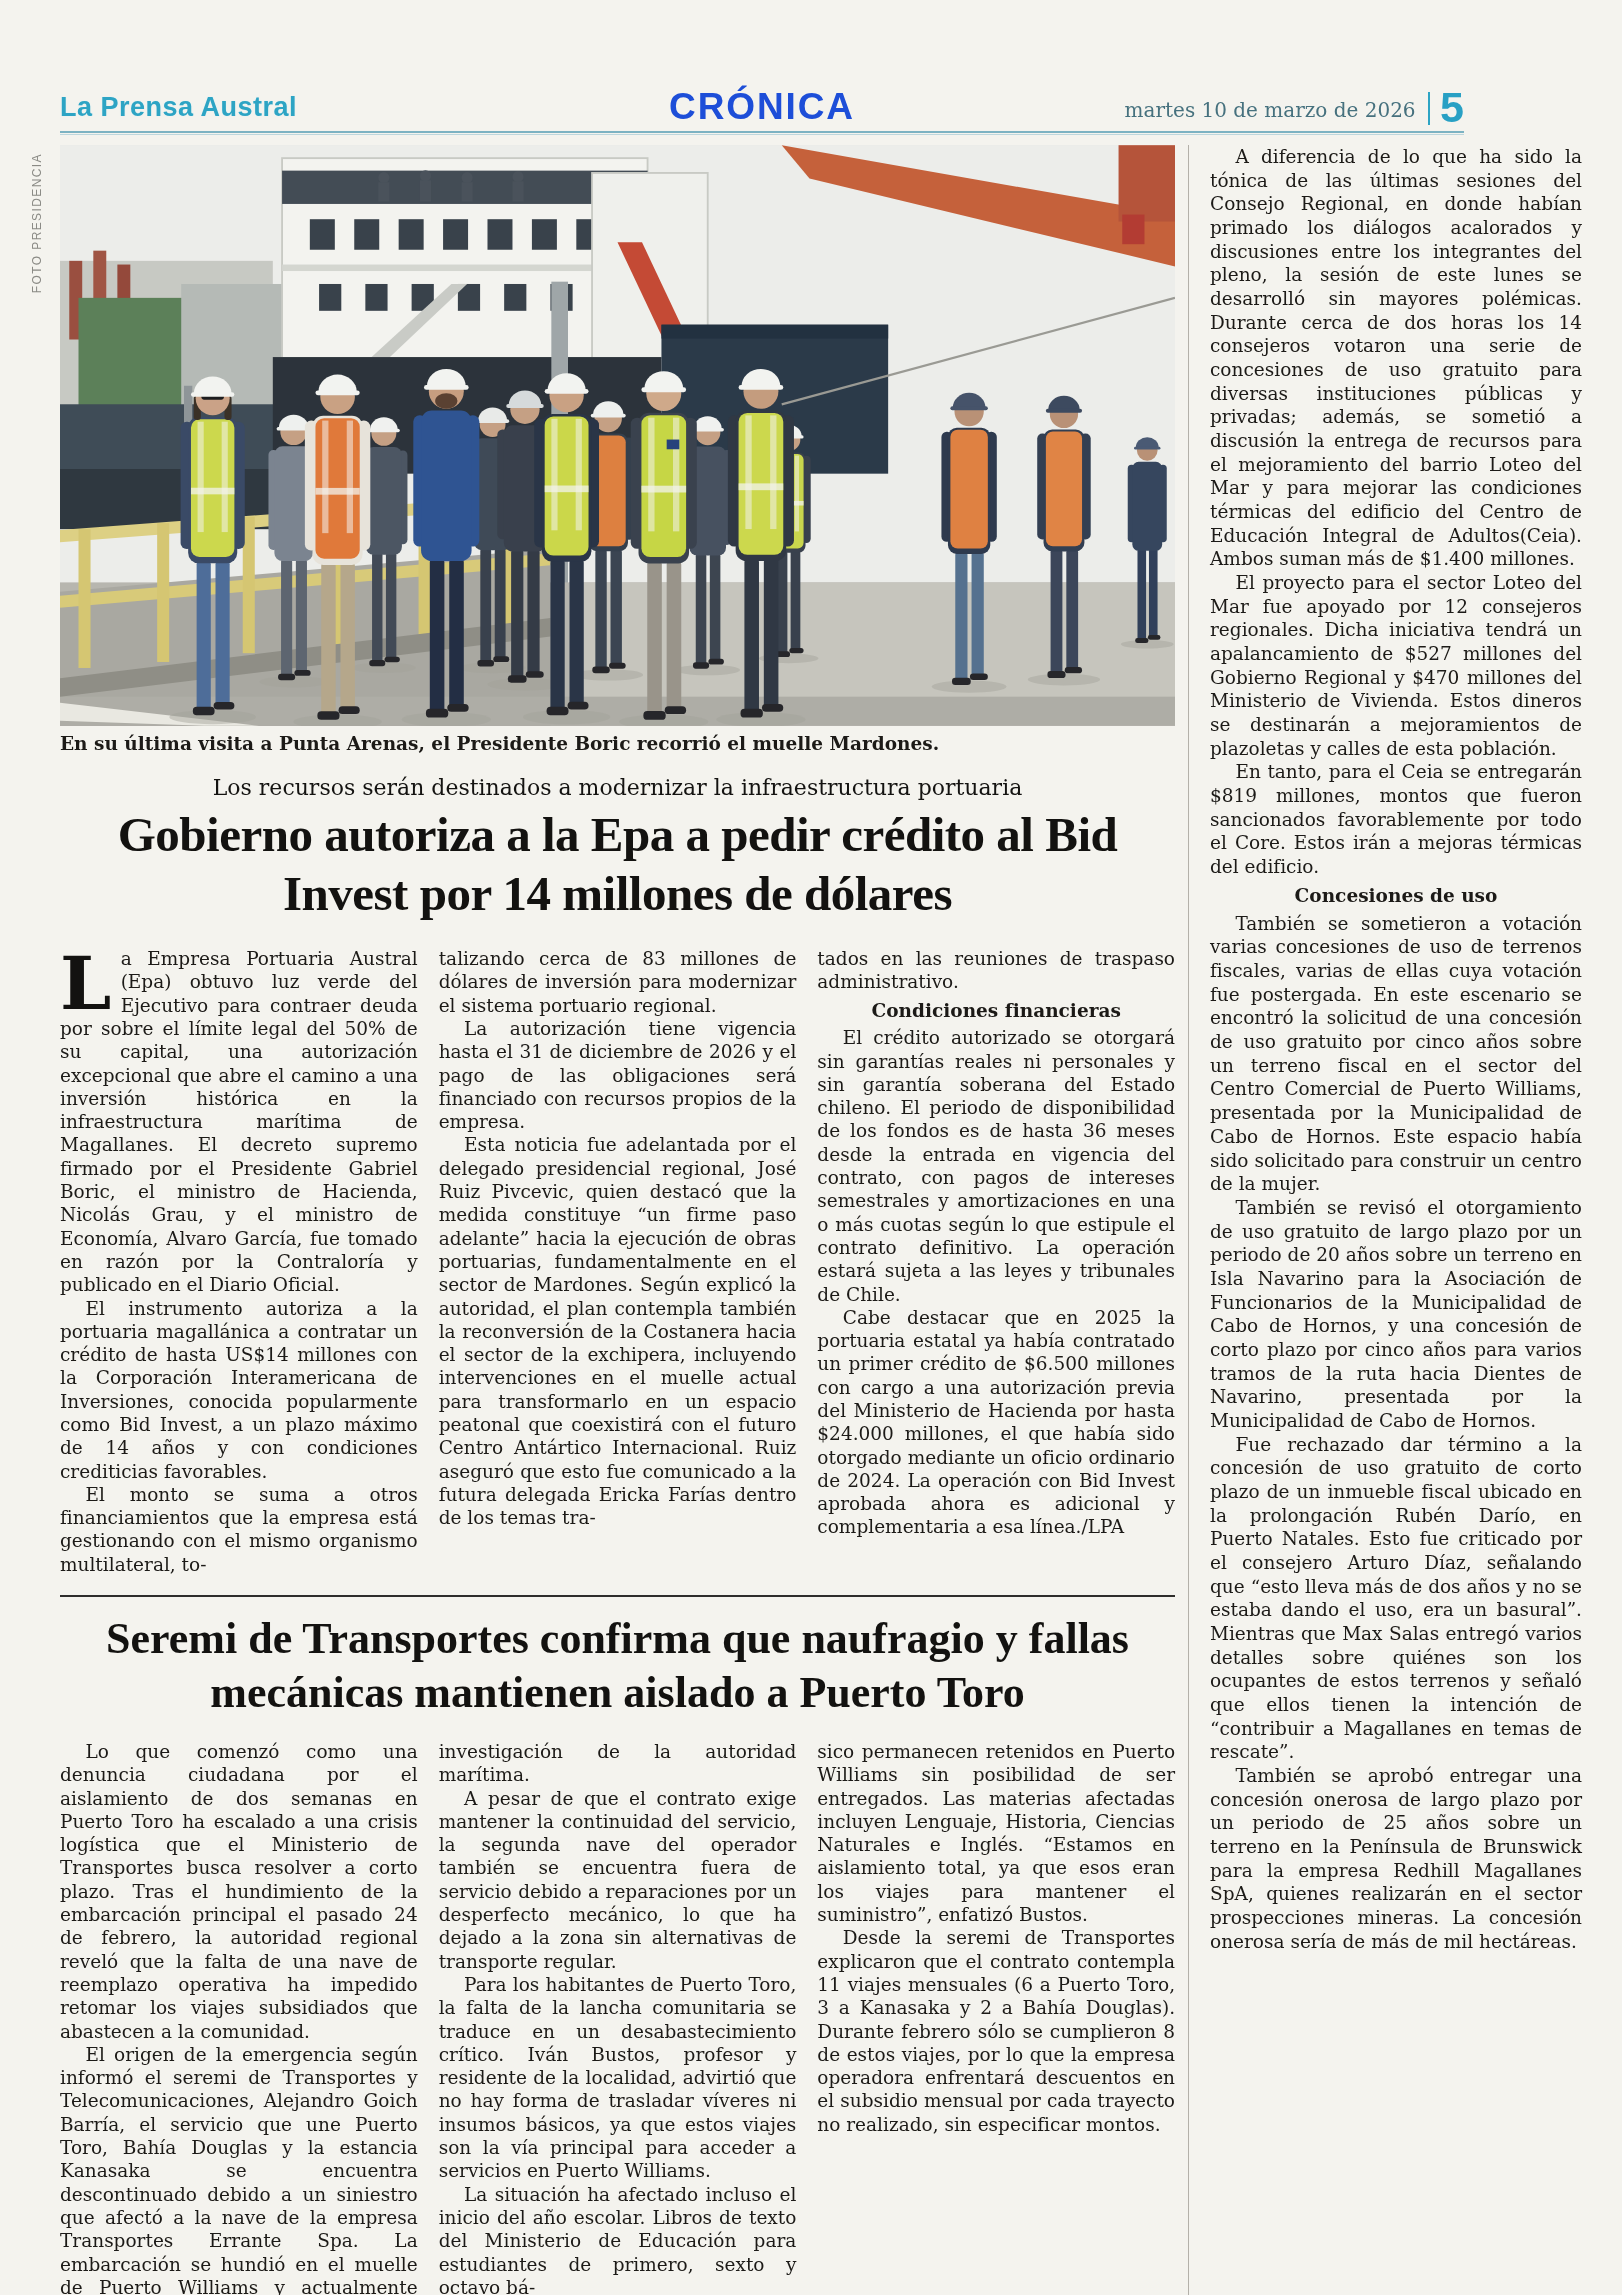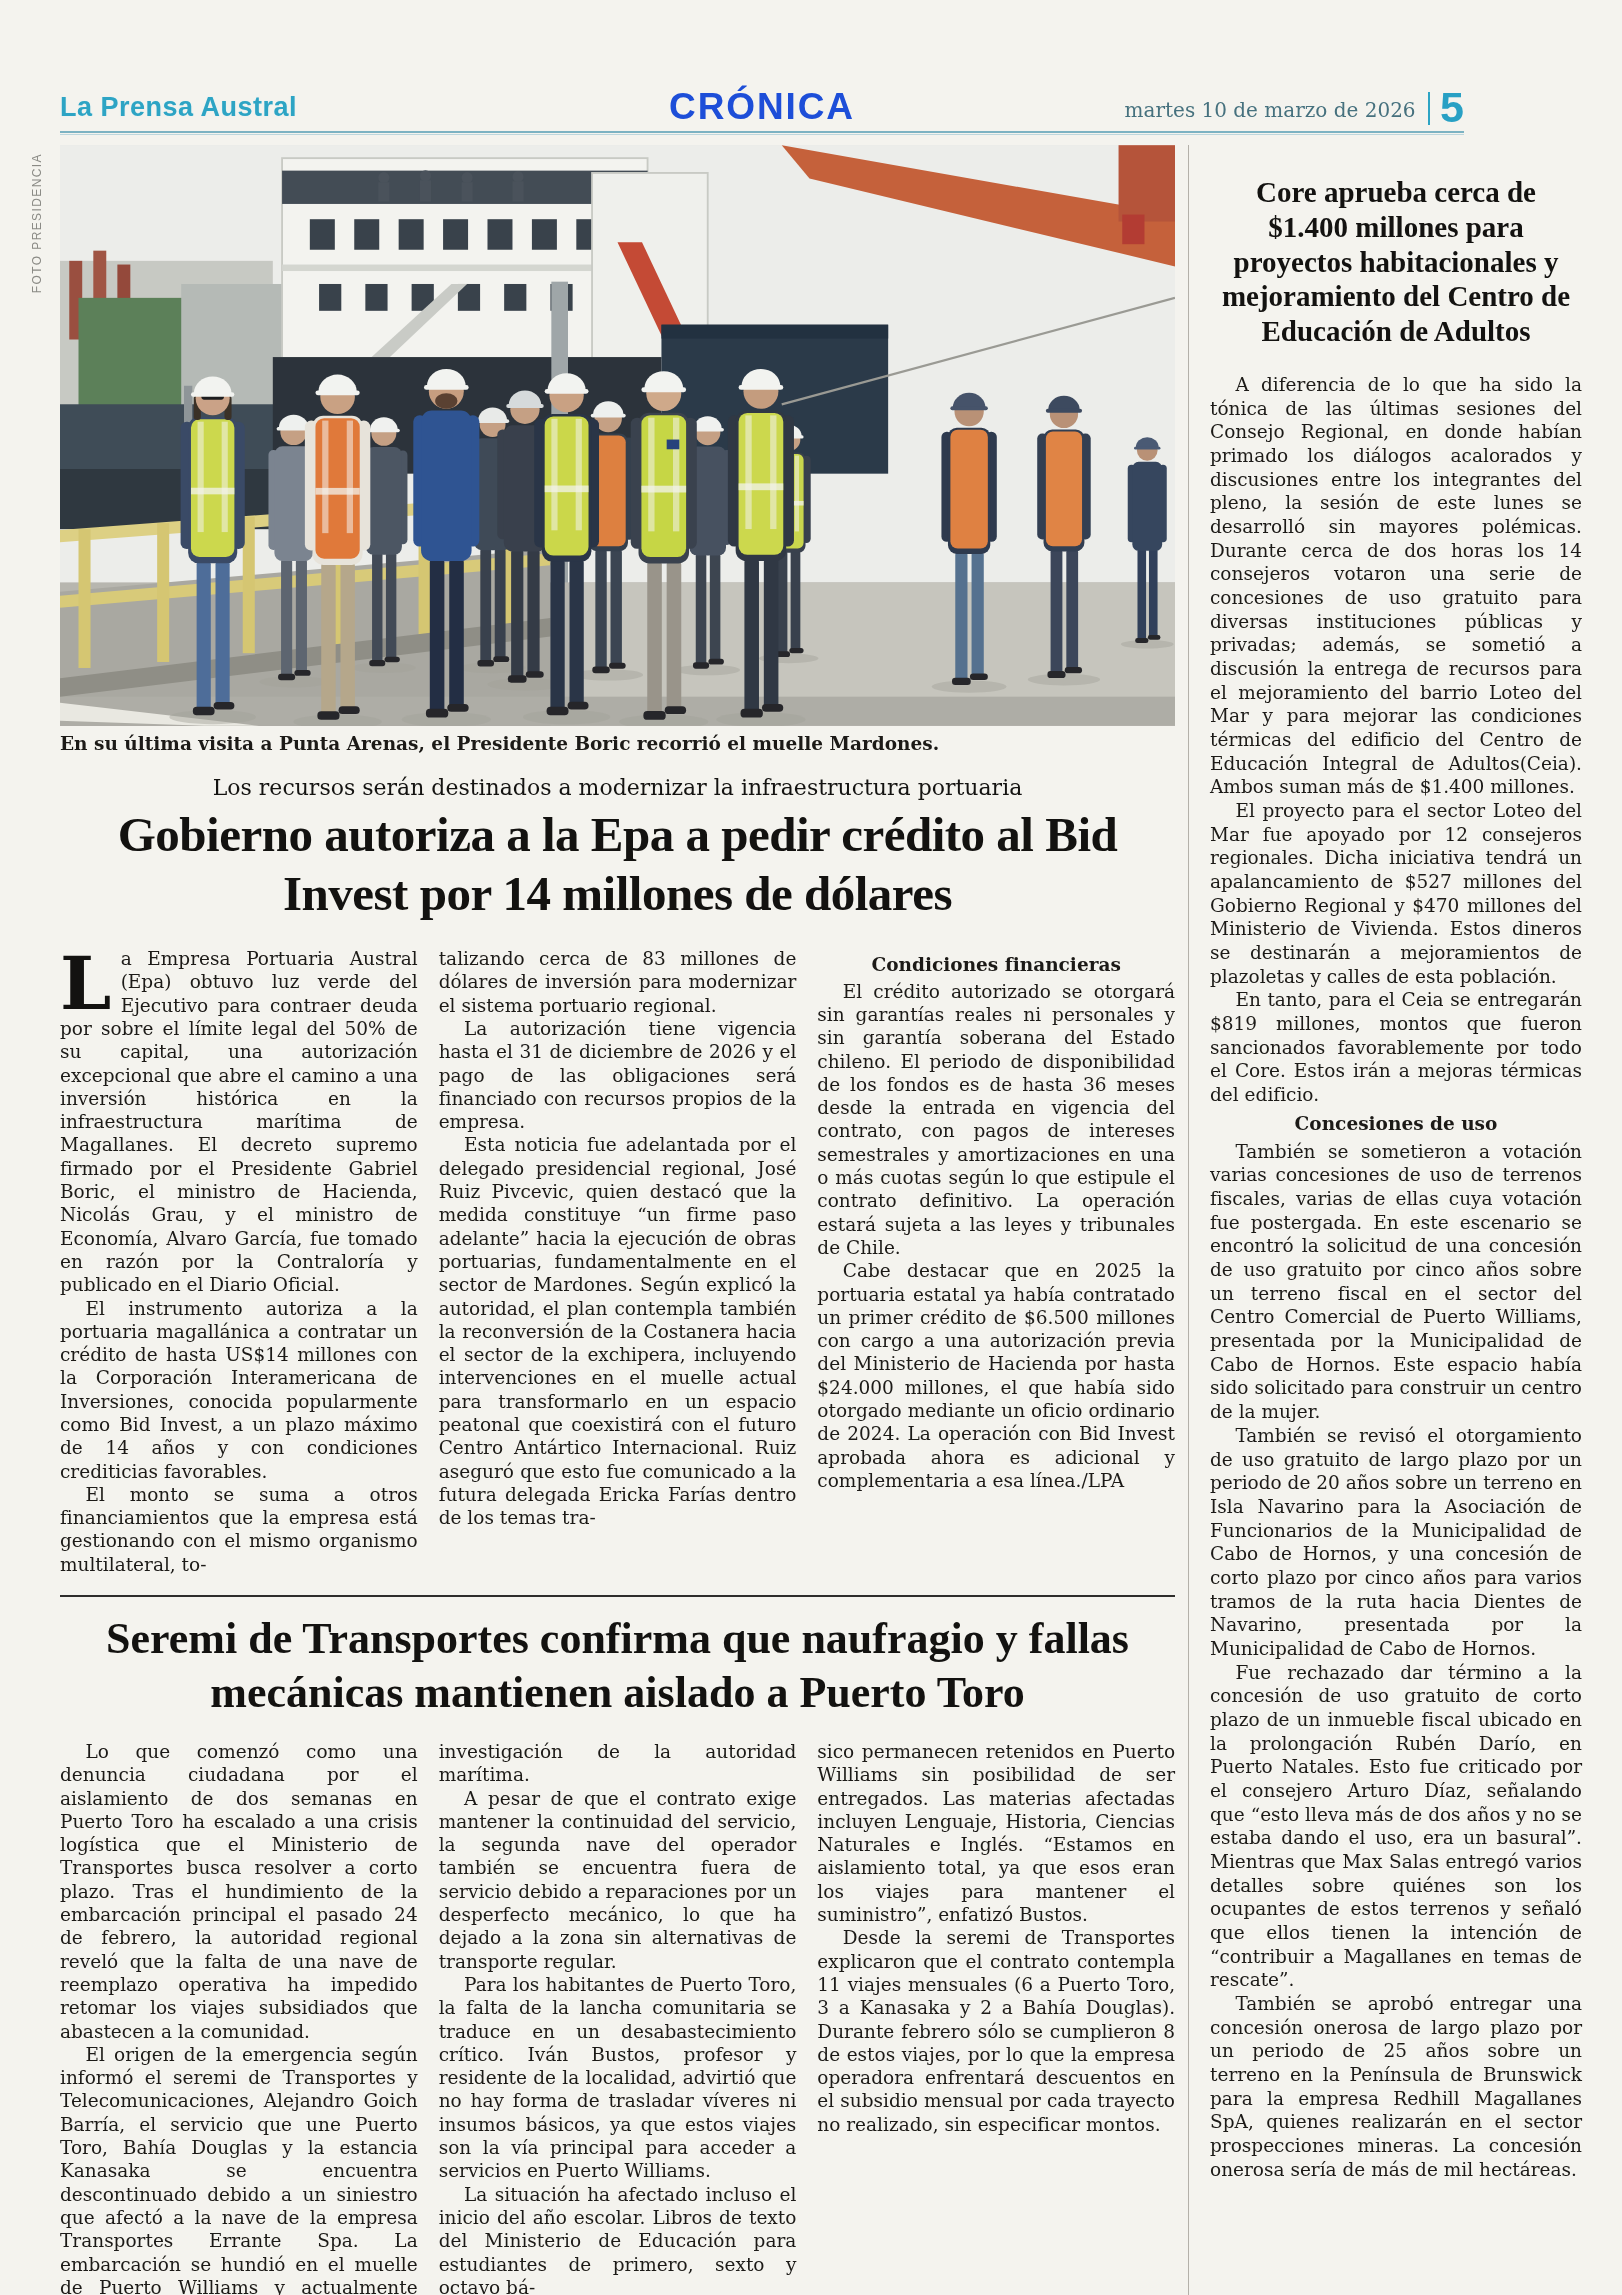--- a/index.html
+++ b/index.html
@@ -411,20 +411,21 @@
         <div class="col">
           <p class="lead-par"><span class="dropcap">L</span><span>a Empresa Portuaria Austral (Epa) obtuvo luz verde del Ejecutivo para contraer deuda por sobre el límite legal del 50% de su capital, una autorización excepcional que abre el camino a una inversión histórica en la infraestructura marítima de Magallanes. El decreto supremo firmado por el Presidente Gabriel Boric, el ministro de Hacienda, Nicolás Grau, y el ministro de Economía, Alvaro García, fue tomado en razón por la Contraloría y publicado en el Diario Oficial.</span></p>
           <span><p class="ind">El instrumento autoriza a la portuaria magallánica a contratar un crédito de hasta US$14 millones con la Corporación Interamericana de Inversiones, conocida popularmente como Bid Invest, a un plazo máximo de 14 años y con condiciones crediticias favorables.</p><p class="ind">El monto se suma a otros financiamientos que la empresa está gestionando con el mismo organismo multilateral, to-</p></span>
         </div>
         <div class="col">
             <p class="flush">talizando cerca de 83 millones de dólares de inversión para modernizar el sistema portuario regional.</p>
             <p class="ind">La autorización tiene vigencia hasta el 31 de diciembre de 2026 y el pago de las obligaciones será financiado con recursos propios de la empresa.</p>
             <p class="ind">Esta noticia fue adelantada por el delegado presidencial regional, José Ruiz Pivcevic, quien destacó que la medida constituye “un firme paso adelante” hacia la ejecución de obras portuarias, fundamentalmente en el sector de Mardones. Según explicó la autoridad, el plan contempla también la reconversión de la Costanera hacia el sector de la exchipera, incluyendo intervenciones en el muelle actual para transformarlo en un espacio peatonal que coexistirá con el futuro Centro Antártico Internacional. Ruiz aseguró que esto fue comunicado a la futura delegada Ericka Farías dentro de los temas tra-</p>
           </div>
         <div class="col">
+            <p class="flush">tados en las reuniones de traspaso administrativo.</p>
             <p class="subhead">Condiciones financieras</p>
             <p class="ind">El crédito autorizado se otorgará sin garantías reales ni personales y sin garantía soberana del Estado chileno. El periodo de disponibilidad de los fondos es de hasta 36 meses desde la entrada en vigencia del contrato, con pagos de intereses semestrales y amortizaciones en una o más cuotas según lo que estipule el contrato definitivo. La operación estará sujeta a las leyes y tribunales de Chile.</p>
             <p class="ind">Cabe destacar que en 2025 la portuaria estatal ya había contratado un primer crédito de $6.500 millones con cargo a una autorización previa del Ministerio de Hacienda por hasta $24.000 millones, el que había sido otorgado mediante un oficio ordinario de 2024. La operación con Bid Invest aprobada ahora es adicional y complementaria a esa línea./LPA</p>
           </div>
       </div>
 
       <div class="rule2"></div>
       <h2 class="headline2" style="margin-bottom:0;">Seremi de Transportes confirma que naufragio y fallas mecánicas mantienen aislado a Puerto Toro</h2>
       <div class="cols cols2">
         <div class="col">
@@ -438,21 +439,20 @@
             <p class="ind">La situación ha afectado incluso el inicio del año escolar. Libros de texto del Ministerio de Educación para estudiantes de primero, sexto y octavo bá-</p>
           </div>
         <div class="col">
             <p class="flush">sico permanecen retenidos en Puerto Williams sin posibilidad de ser entregados. Las materias afectadas incluyen Lenguaje, Historia, Ciencias Naturales e Inglés. “Estamos en aislamiento total, ya que esos eran los viajes para mantener el suministro”, enfatizó Bustos.</p>
             <p class="ind">Desde la seremi de Transportes explicaron que el contrato contempla 11 viajes mensuales (6 a Puerto Toro, 3 a Kanasaka y 2 a Bahía Douglas). Durante febrero sólo se cumplieron 8 de estos viajes, por lo que la empresa operadora enfrentará descuentos en el subsidio mensual por cada trayecto no realizado, sin especificar montos.</p>
           </div>
       </div>
     </div>
 
     <div class="sidebar">
-      <h3 class="sidebar-title">Core aprueba cerca de $1.400 millones para proyectos habitacionales y mejoramiento del Centro de Educación de Adultos</h3>
       <div class="sidebar-body">
           <p class="ind">A diferencia de lo que ha sido la tónica de las últimas sesiones del Consejo Regional, en donde habían primado los diálogos acalorados y discusiones entre los integrantes del pleno, la sesión de este lunes se desarrolló sin mayores polémicas. Durante cerca de dos horas los 14 consejeros votaron una serie de concesiones de uso gratuito para diversas instituciones públicas y privadas; además, se sometió a discusión la entrega de recursos para el mejoramiento del barrio Loteo del Mar y para mejorar las condiciones térmicas del edificio del Centro de Educación Integral de Adultos(Ceia). Ambos suman más de $1.400 millones.</p>
           <p class="ind">El proyecto para el sector Loteo del Mar fue apoyado por 12 consejeros regionales. Dicha iniciativa tendrá un apalancamiento de $527 millones del Gobierno Regional y $470 millones del Ministerio de Vivienda. Estos dineros se destinarán a mejoramientos de plazoletas y calles de esta población.</p>
           <p class="ind">En tanto, para el Ceia se entregarán $819 millones, montos que fueron sancionados favorablemente por todo el Core. Estos irán a mejoras térmicas del edificio.</p>
           <p class="subhead">Concesiones de uso</p>
           <p class="ind">También se sometieron a votación varias concesiones de uso de terrenos fiscales, varias de ellas cuya votación fue postergada. En este escenario se encontró la solicitud de una concesión de uso gratuito por cinco años sobre un terreno fiscal en el sector del Centro Comercial de Puerto Williams, presentada por la Municipalidad de Cabo de Hornos. Este espacio había sido solicitado para construir un centro de la mujer.</p>
           <p class="ind">También se revisó el otorgamiento de uso gratuito de largo plazo por un periodo de 20 años sobre un terreno en Isla Navarino para la Asociación de Funcionarios de la Municipalidad de Cabo de Hornos, y una concesión de corto plazo por cinco años para varios tramos de la ruta hacia Dientes de Navarino, presentada por la Municipalidad de Cabo de Hornos.</p>
           <p class="ind">Fue rechazado dar término a la concesión de uso gratuito de corto plazo de un inmueble fiscal ubicado en la prolongación Rubén Darío, en Puerto Natales. Esto fue criticado por el consejero Arturo Díaz, señalando que “esto lleva más de dos años y no se estaba dando el uso, era un basural”. Mientras que Max Salas entregó varios detalles sobre quiénes son los ocupantes de estos terrenos y señaló que ellos tienen la intención de “contribuir a Magallanes en temas de rescate”.</p>
           <p class="ind">También se aprobó entregar una concesión onerosa de largo plazo por un periodo de 25 años sobre un terreno en la Península de Brunswick para la empresa Redhill Magallanes SpA, quienes realizarán en el sector prospecciones mineras. La concesión onerosa sería de más de mil hectáreas.</p>
         </div>

